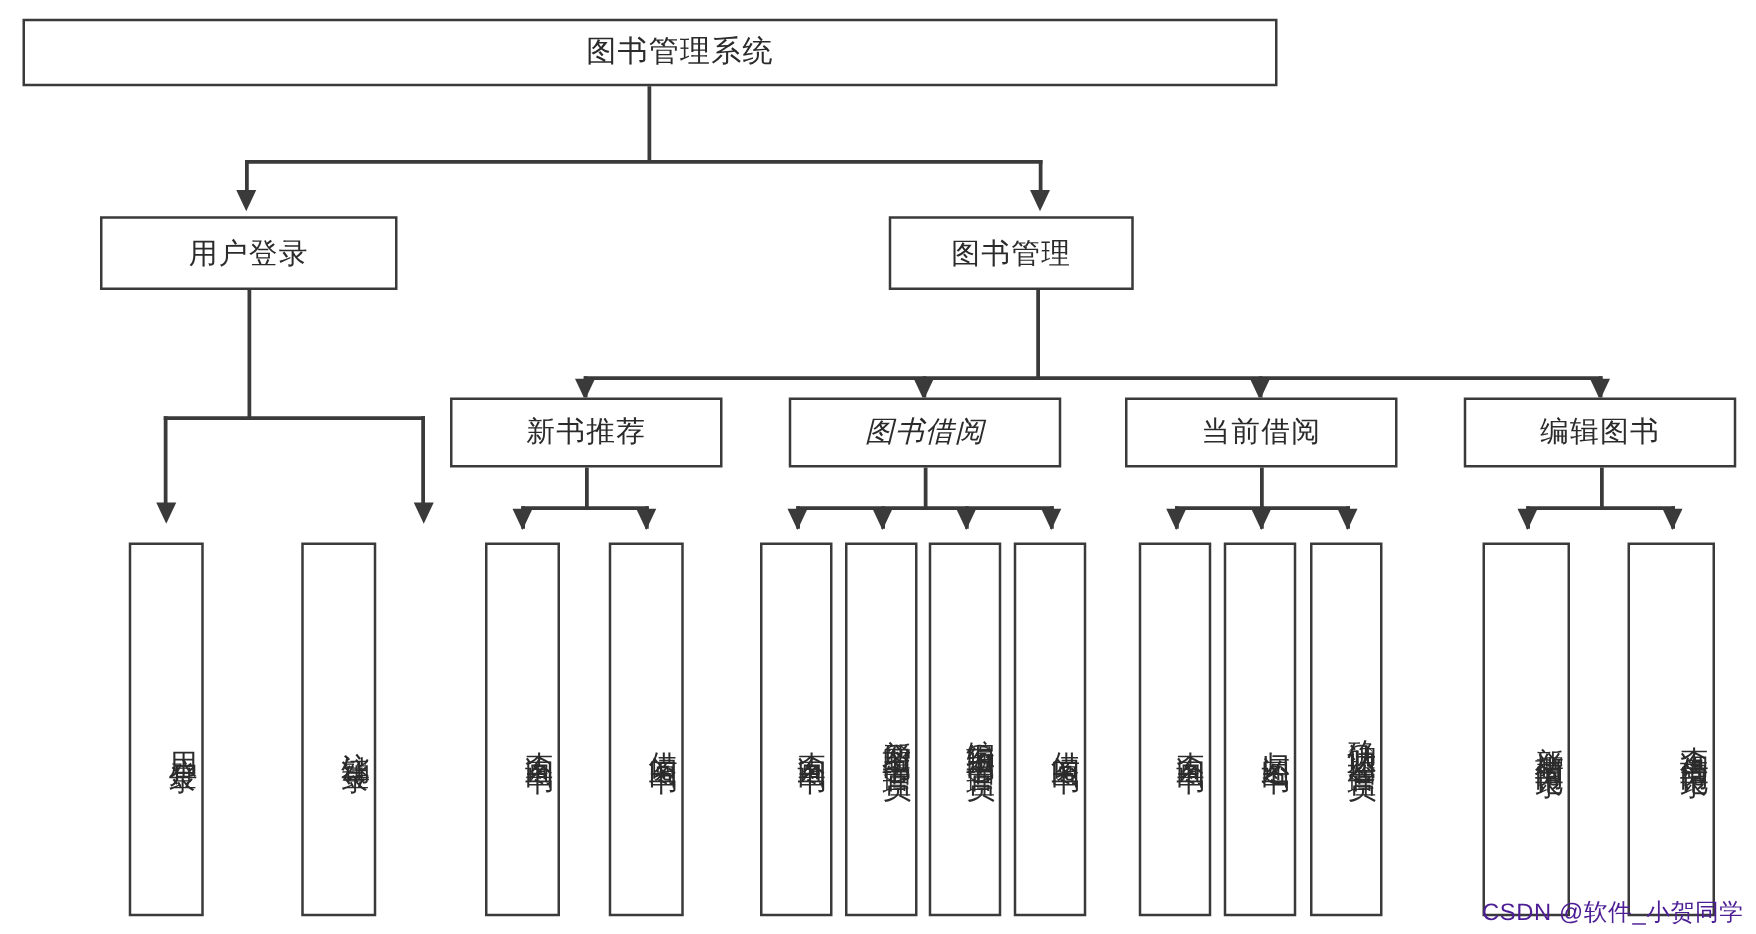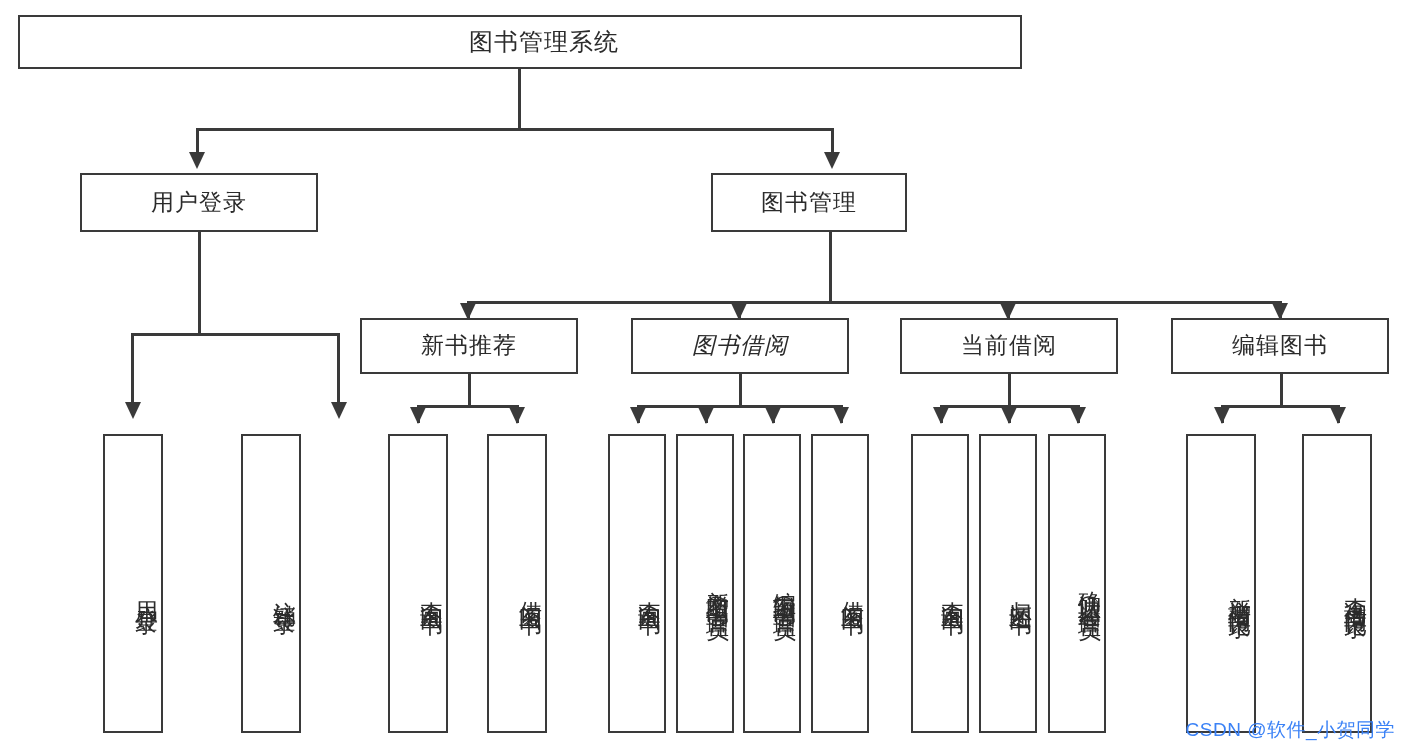--- a/index.html
+++ b/index.html
@@ -57,21 +57,21 @@
     border-right:8px solid transparent;
     border-top:17px solid #3a3a3a;
     z-index:2;
   }
 
   
   #watermark{
     position:absolute;
     right:10px;bottom:4px;
     font-size:19px;
-    color:#3b82f6;
+    color:#4c1d95;
     letter-spacing:0.5px;
     white-space:nowrap;
     z-index:5;
     font-family:"Liberation Sans","DejaVu Sans",sans-serif;
   }
 </style>
 </head>
 <body>
 
 <div id="canvas">

